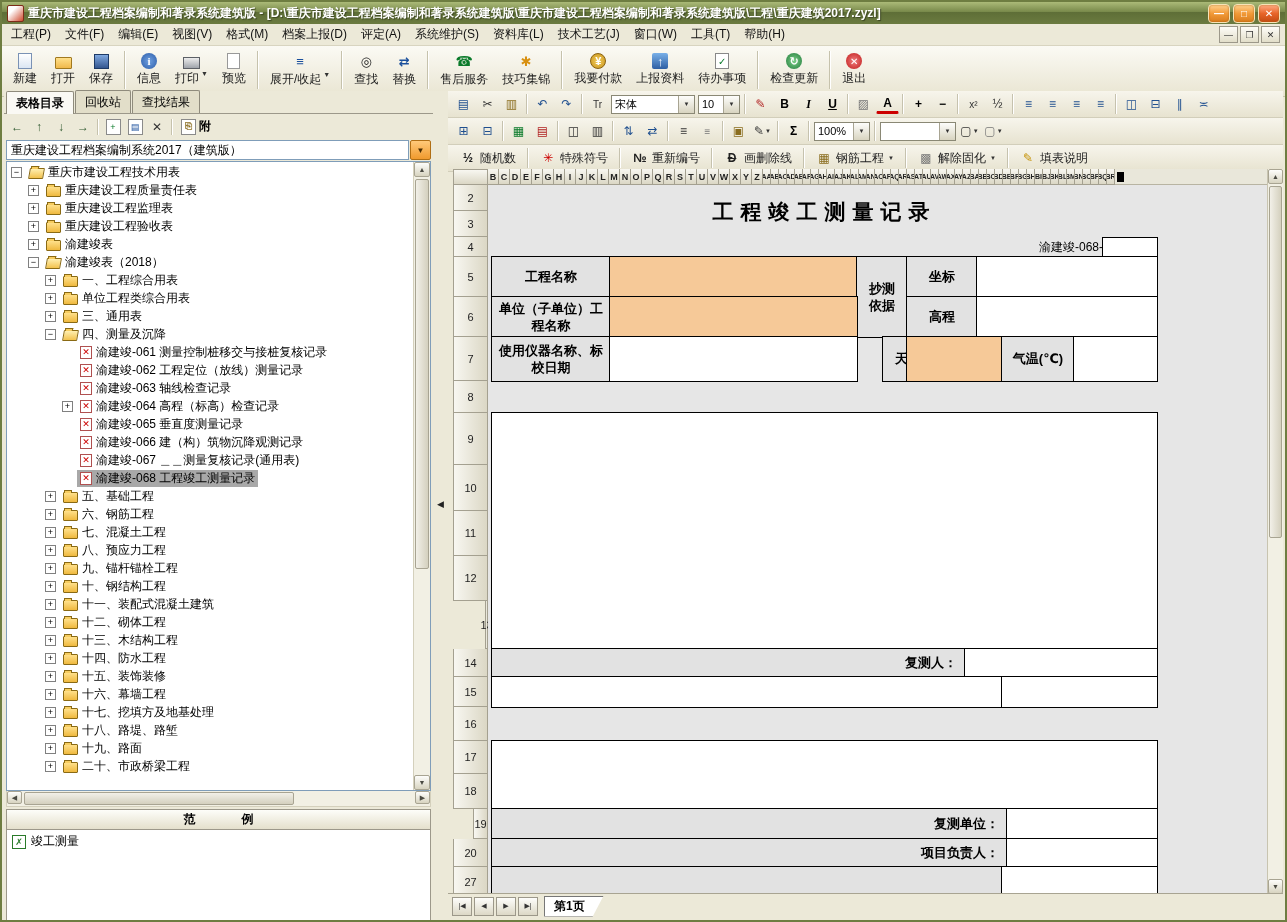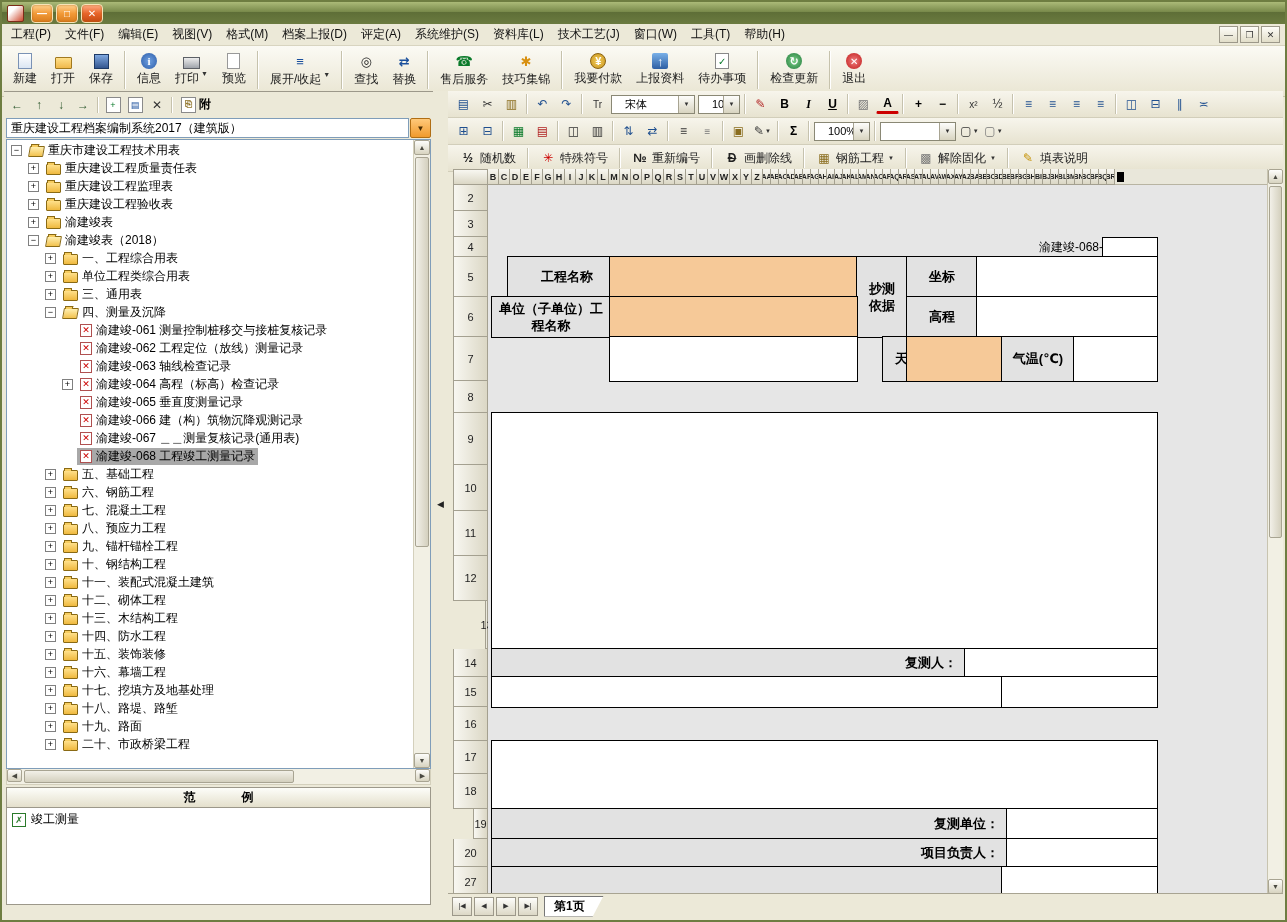--- a/index.html
+++ b/index.html
@@ -99,21 +99,21 @@
   .frow{height:26px;display:flex;align-items:center;gap:1px;padding:0 4px;
     background:linear-gradient(#F7F5EC,#E7E3D0);border-bottom:1px solid #D2CEBA;overflow:hidden;}
   .fi{min-width:21px;height:20px;display:flex;align-items:center;justify-content:center;font-size:12px;color:#333;
     border:1px solid transparent;border-radius:2px;flex:none;gap:1px;}
   .fi.b{font-weight:bold;} .fi.i{font-style:italic;font-family:"Liberation Serif",serif;font-weight:bold;}
   .fi.u{text-decoration:underline;font-weight:bold;} .fi.sm{font-size:10px;}
   .fi.fc{border-bottom:3px solid #C00;height:16px;font-weight:bold;}
   .fia{font-size:6px;color:#333;}
   .fs{width:1px;height:20px;background:#C6C2AE;border-right:1px solid #FFF;margin:0 2px;flex:none;}
   .fcombo{height:19px;background:#fff;border:1px solid #8a8875;display:flex;align-items:center;font-size:11px;
-    padding-left:13px;margin:0 1px;flex:none;box-sizing:border-box;}
+    padding-left:3px;margin:0 1px;flex:none;box-sizing:border-box;}
   .fcv{flex:1;white-space:nowrap;overflow:hidden;}
   .fca{width:15px;height:100%;background:linear-gradient(#FDFDFB,#D8D4C0);border-left:1px solid #A8A492;
     font-size:6px;display:flex;align-items:center;justify-content:center;color:#333;}
   .lline{width:44px;height:1px;background:#000;margin:0 3px;}
   .t3btn{display:flex;align-items:center;gap:4px;padding:2px 7px;font-size:12px;color:#222;border:1px solid transparent;flex:none;}
   .t3i{font-weight:bold;width:16px;text-align:center;}
   .t3i.special{color:#C00;} .t3i.strike{text-decoration:line-through;} .t3i.solidify{color:#8a6d1f;}
   .t3i.unsolidify{color:#777;} .t3i.note{color:#C49000;}
   
   .scorner{position:absolute;left:5px;top:78px;width:35px;height:16px;box-sizing:border-box;
@@ -147,20 +147,21 @@
   .sheettab{height:19px;margin-left:4px;background:#fff;border:1px solid #777;display:flex;align-items:center;
     padding:0 18px 0 9px;font-size:12px;font-weight:bold;clip-path:polygon(0 0,100% 0,calc(100% - 11px) 100%,0 100%);}
 </style>
 </head>
 <body>
 
 <div class="app">
 
   <div class="titlebar">
     <span class="appicon"></span>
+    <span class="ttext">重庆市建设工程档案编制和著录系统建筑版 - [D:\重庆市建设工程档案编制和著录系统建筑版\重庆市建设工程档案编制和著录系统建筑版\工程\重庆建筑2017.zyzl]</span>
     <span class="wbtns">
       <span class="wbtn">—</span>
       <span class="wbtn">□</span>
       <span class="wbtn close">✕</span>
     </span>
   </div>
 
   <div class="menubar">
     <span id="menu-items" style="display:flex;">
         <span class="menu-item">工程(P)</span>
@@ -288,20 +289,25 @@
         <span class="tbi tbi-exit">✕</span>
         <span class="tblrow">
           <span class="tbl">退出</span>
         </span>
       </div>
     </div>
 
   <div class="workspace">
 
     <div class="lpanel">
+      <div class="ltabs" id="left-tabs">
+          <span class="ltab active">表格目录</span>
+          <span class="ltab">回收站</span>
+          <span class="ltab">查找结果</span>
+        </div>
       <div class="lmini">
         <span class="lmbtn">←</span>
         <span class="lmbtn">↑</span>
         <span class="lmbtn">↓</span>
         <span class="lmbtn">→</span>
         <span class="lmsep"></span>
         <span class="lmbtn">
             <span class="lmicon">+</span>
           </span>
         <span class="lmbtn">
@@ -792,34 +798,36 @@
           <div class="grow" style="height: 30px;">15</div>
           <div class="grow" style="height: 34px;">16</div>
           <div class="grow" style="height: 33px;">17</div>
           <div class="grow" style="height: 35px;">18</div>
           <div class="grow" style="height: 30px; margin-left: 20px;">19</div>
           <div class="grow" style="height: 28px;">20</div>
           <div class="grow" style="height: 30px;">27</div>
         </div>
 
       <div class="form" id="form">
+        <div class="ftitle" style="left:4px;top:2px;width:665px;height:50px;">工程竣工测量记录</div>
         <div class="fcode" style="left:4px;top:52px;width:611px;height:20px;">渝建竣-068-</div>
         <div class="cell white" style="left:615px;top:53px;width:54px;height:19px;"></div>
 
-        <div class="cell gray" style="left:20px;top:72px;width:118px;height:40px;">工程名称</div>
+        <div class="cell gray" style="left:4px;top:72px;width:118px;height:40px;">工程名称</div>
         <div class="cell orange" style="left:122px;top:72px;width:247px;height:40px;"></div>
         <div class="cell gray wrap" style="left:369px;top:72px;width:50px;height:80px;">抄测依据</div>
         <div class="cell gray" style="left:419px;top:72px;width:70px;height:40px;">坐标</div>
         <div class="cell white" style="left:489px;top:72px;width:180px;height:40px;"></div>
 
         <div class="cell gray wrap" style="left:4px;top:112px;width:118px;height:40px;">单位（子单位）工程名称</div>
         <div class="cell orange" style="left:122px;top:112px;width:247px;height:40px;"></div>
         <div class="cell gray" style="left:419px;top:112px;width:70px;height:40px;">高程</div>
         <div class="cell white" style="left:489px;top:112px;width:180px;height:40px;"></div>
 
+        <div class="cell gray wrap" style="left:4px;top:152px;width:118px;height:44px;">使用仪器名称、标校日期</div>
         <div class="cell white" style="left:122px;top:152px;width:247px;height:44px;"></div>
         <div class="cell gray" style="left:369px;top:152px;width:50px;height:44px;margin-left:26px;">天气</div>
         <div class="cell orange" style="left:419px;top:152px;width:95px;height:44px;"></div>
         <div class="cell gray" style="left:514px;top:152px;width:72px;height:44px;">气温(℃)</div>
         <div class="cell white" style="left:586px;top:152px;width:83px;height:44px;"></div>
 
         <div class="cell white" style="left:4px;top:228px;width:665px;height:236px;"></div>
 
         <div class="cell gray lblR" style="left:4px;top:464px;width:473px;height:28px;">复测人：</div>
         <div class="cell white" style="left:477px;top:464px;width:192px;height:28px;"></div>

